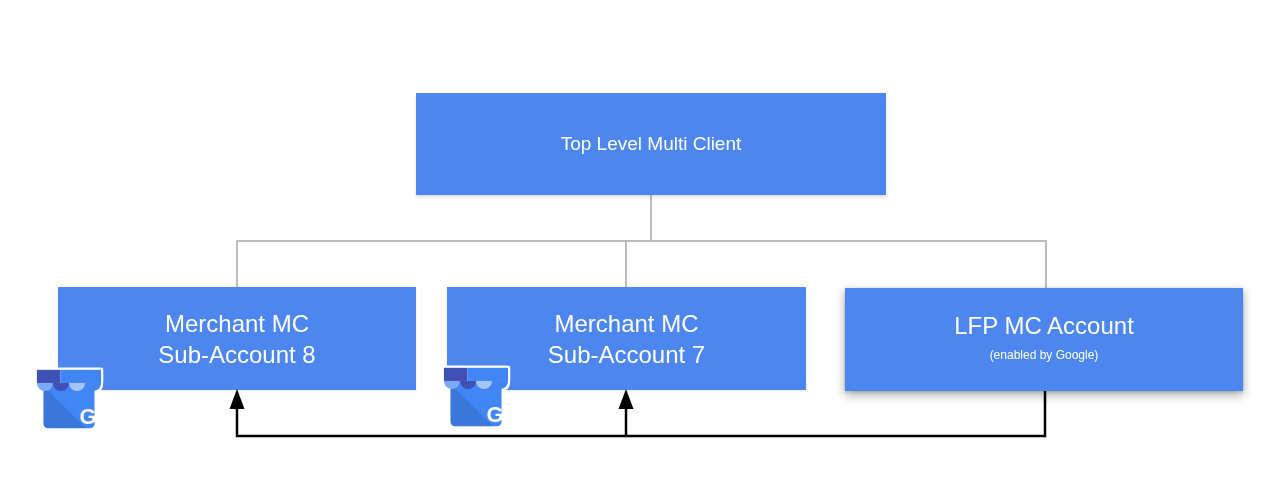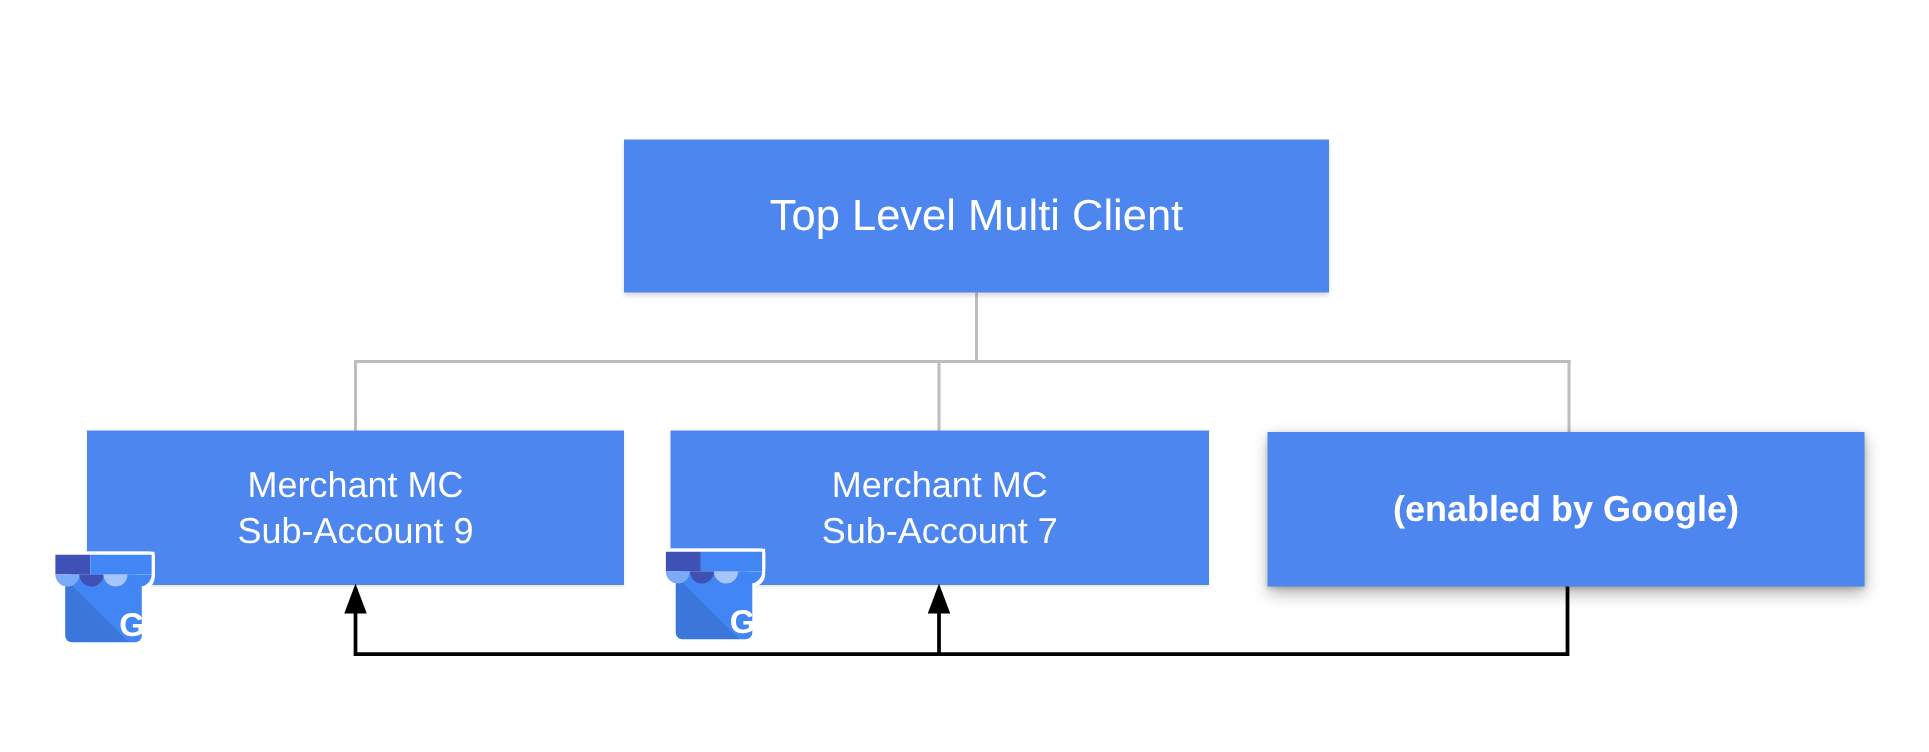--- a/index.html
+++ b/index.html
@@ -16,39 +16,39 @@
     background: #4C86EE;
     color: #ffffff;
     display: flex;
     flex-direction: column;
     align-items: center;
     justify-content: center;
     text-align: center;
   }
   .node-mca {
     left: 416px; top: 93px; width: 470px; height: 102px;
-    font-size: 29px; line-height: 40px;
+    font-size: 19px; line-height: 40px;
     box-shadow: 0 2px 3px rgba(0,0,0,0.14);
   }
   .node-sub1 {
     left: 58px; top: 287px; width: 358px; height: 103px;
     font-size: 24px; line-height: 31px;
     box-shadow: 0 1px 2px rgba(0,0,0,0.10);
   }
   .node-sub2 {
     left: 447px; top: 287px; width: 359px; height: 103px;
     font-size: 24px; line-height: 31px;
     box-shadow: 0 1px 2px rgba(0,0,0,0.10);
   }
   .node-lfp {
     left: 845px; top: 288px; width: 398px; height: 103px;
     font-size: 24px; line-height: 31px;
     box-shadow: 0 4px 10px rgba(0,0,0,0.32), 0 1px 3px rgba(0,0,0,0.18);
   }
-  .node-lfp .sub-line { font-size: 24px; line-height: 28px; font-weight: bold; }
+  .node-lfp .sub-line { font-size: 12px; line-height: 28px; }
   .connector { position: absolute; background: #BDBDBD; }
   .c-stem   { left: 650px;  top: 195px; width: 2px;   height: 46px; }
   .c-cross  { left: 236px;  top: 240px; width: 811px; height: 2px;  }
   .c-drop1  { left: 236px;  top: 240px; width: 2px;   height: 48px; }
   .c-drop2  { left: 625px;  top: 240px; width: 2px;   height: 48px; }
   .c-drop3  { left: 1045px; top: 240px; width: 2px;   height: 48px; }
   .arrow-layer {
     position: absolute; left: 0; top: 0;
     width: 1286px; height: 501px;
     pointer-events: none;
@@ -71,29 +71,30 @@
   <div class="connector c-drop1"></div>
   <div class="connector c-drop2"></div>
   <div class="connector c-drop3"></div>
 
   <div class="node node-mca">
     <span>Top Level Multi Client</span>
   </div>
 
   <div class="node node-sub1">
     <span>Merchant MC</span>
-    <span>Sub-Account 9</span>
+    <span>Sub-Account 8</span>
   </div>
 
   <div class="node node-sub2">
     <span>Merchant MC</span>
     <span>Sub-Account 7</span>
   </div>
 
   <div class="node node-lfp">
+    <span>LFP MC Account</span>
     <span class="sub-line">(enabled by Google)</span>
   </div>
 
   <svg class="arrow-layer" width="1286" height="501" viewBox="0 0 1286 501" xmlns="http://www.w3.org/2000/svg">
     <path d="M1045 391 V436 H237 V407" fill="none" stroke="#000000" stroke-width="2.5"></path>
     <path d="M626 436 V407" fill="none" stroke="#000000" stroke-width="2.5"></path>
     <path d="M237 389 L244.5 409 L229.5 409 Z" fill="#000000"></path>
     <path d="M626 389 L633.5 409 L618.5 409 Z" fill="#000000"></path>
   </svg>
 

